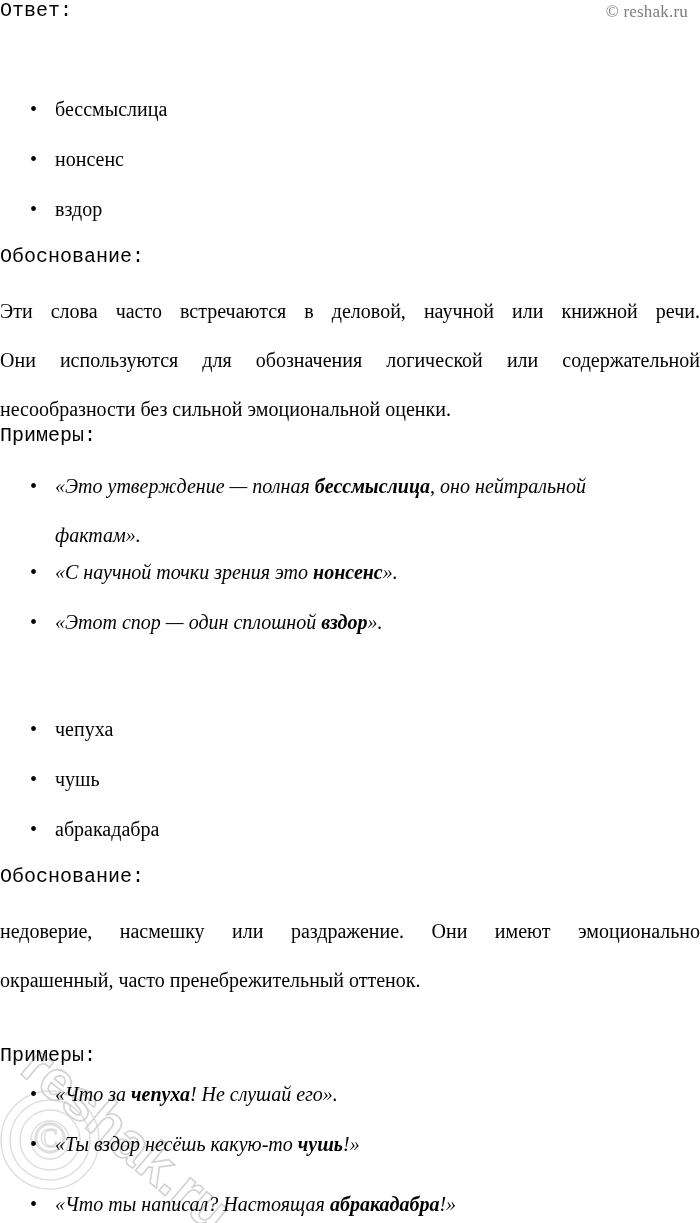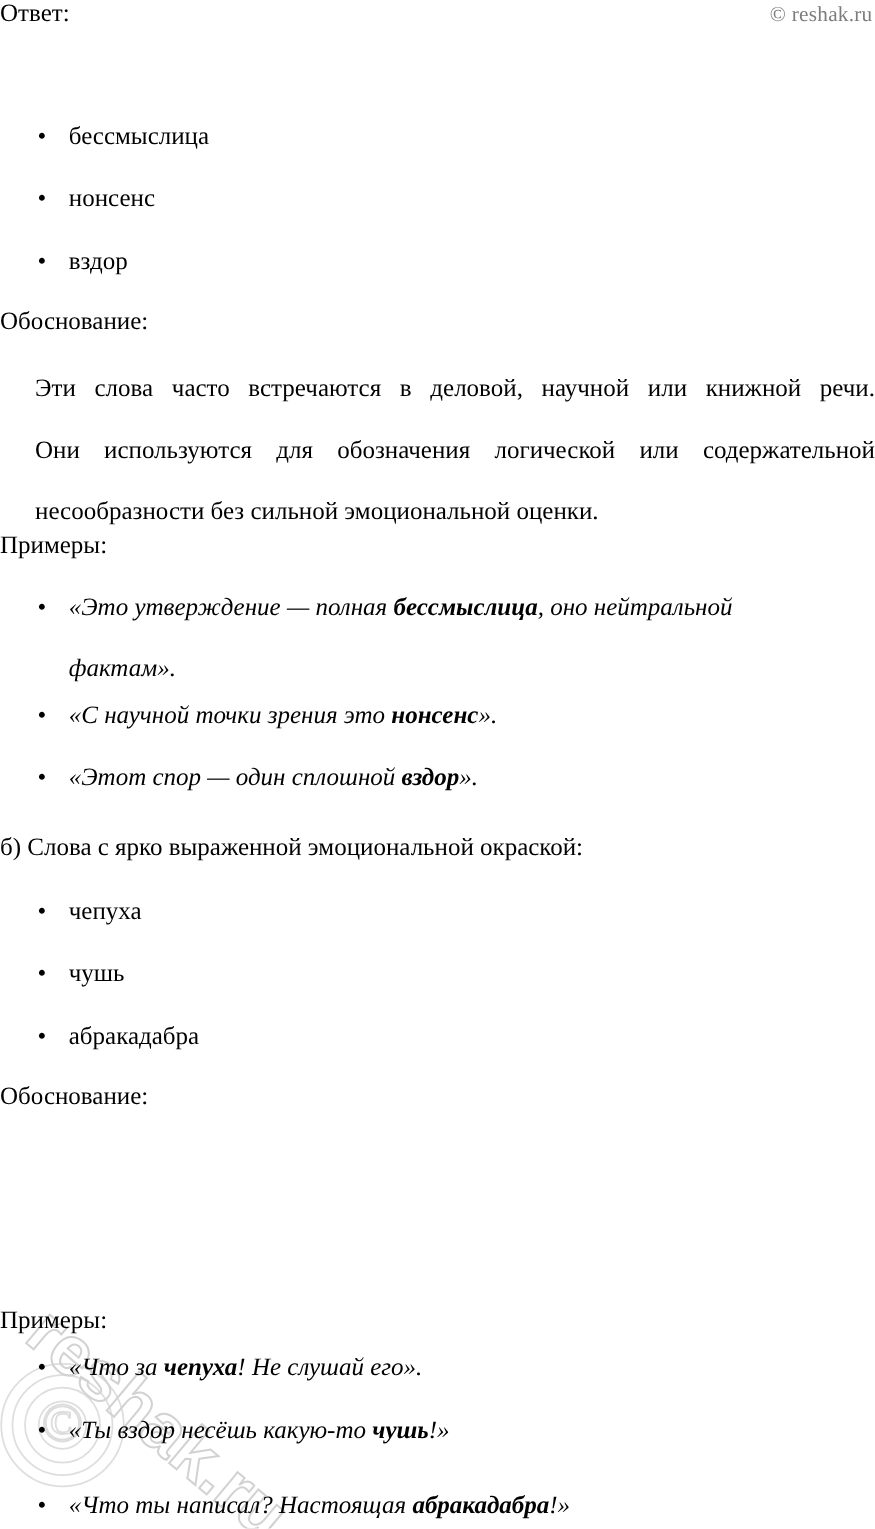--- a/index.html
+++ b/index.html
@@ -17,21 +17,21 @@
     overflow: hidden;
     font-family: "Liberation Serif", "DejaVu Serif", serif;
     color: #000000;
     box-sizing: border-box;
   }
 
   
   #wm-header {
     position: absolute;
     top: 2px;
-    right: 2px;
+    right: 12px;
     font-family: "Liberation Serif", "DejaVu Serif", serif;
     font-size: 17px;
     color: #7d7d7d;
     letter-spacing: 0.2px;
     white-space: nowrap;
     z-index: 5;
   }
 
   #wm-big {
     position: absolute;
@@ -46,35 +46,36 @@
   #wm-big svg { display: block; overflow: visible; }
 
   
   .line {
     position: absolute;
     left: 0;
     font-size: 20px;
     line-height: 22px;
     white-space: nowrap;
     z-index: 3;
+    font-family: Liberation Mono, monospace;
   }
 
   .para {
     position: absolute;
     left: 0;
     width: 700px;
     font-size: 20px;
     line-height: 49px;
     text-align: justify;
     text-align-last: left;
     z-index: 3;
     box-sizing: border-box;
   }
 
-  .para > span { display: block; margin-left: 28px; }
+  .para > span { display: block; }
   .para .just {
     text-align: justify;
     text-align-last: justify;
     display: block;
   }
   .para .lastline {
     text-align: center;
     text-align-last: left;
     display: block;
   }
@@ -168,38 +169,39 @@
   <div class="bullet-row" style="top:560px;">
     <span class="bullet-dot">•</span>
     <span class="bullet-text"><span class="ital">«С научной точки зрения это </span><span class="bi">нонсенс</span><span class="ital">».</span></span>
   </div>
 
   <div class="bullet-row" style="top:610px;">
     <span class="bullet-dot">•</span>
     <span class="bullet-text"><span class="ital">«Этот спор — один сплошной </span><span class="bi">вздор</span><span class="ital">».</span></span>
   </div>
 
-  <div class="line" style="top:667px;">б) Слова с ярко выраженной эмоциональной окраской:</div>
 
   <div class="bullet-row" style="top:717px;">
     <span class="bullet-dot">•</span>
     <span class="bullet-text">чепуха</span>
   </div>
   <div class="bullet-row" style="top:767px;">
     <span class="bullet-dot">•</span>
     <span class="bullet-text">чушь</span>
   </div>
   <div class="bullet-row" style="top:817px;">
     <span class="bullet-dot">•</span>
     <span class="bullet-text">абракадабра</span>
   </div>
 
   <div class="line" style="top:866px;">Обоснование:</div>
 
   <div class="para" style="top:907px;">
+    <span class="just">недоверие, насмешку или раздражение. Они имеют эмоционально</span>
+    <span class="lastline">окрашенный, часто пренебрежительный оттенок.</span>
   </div>
 
   <div class="line" style="top:1045px;">Примеры:</div>
 
   <div class="bullet-row" style="top:1082px;">
     <span class="bullet-dot">•</span>
     <span class="bullet-text"><span class="ital">«Что за </span><span class="bi">чепуха</span><span class="ital">! Не слушай его».</span></span>
   </div>
 
   <div class="bullet-row" style="top:1132px;">

